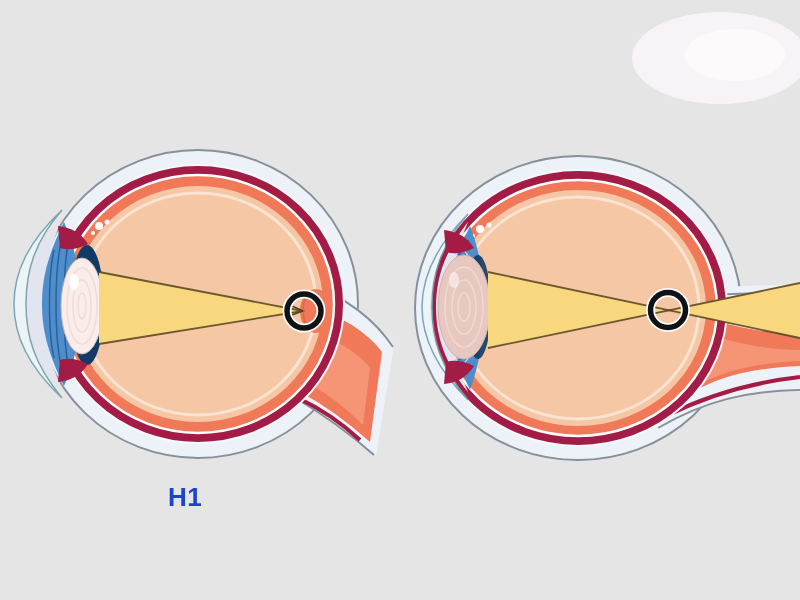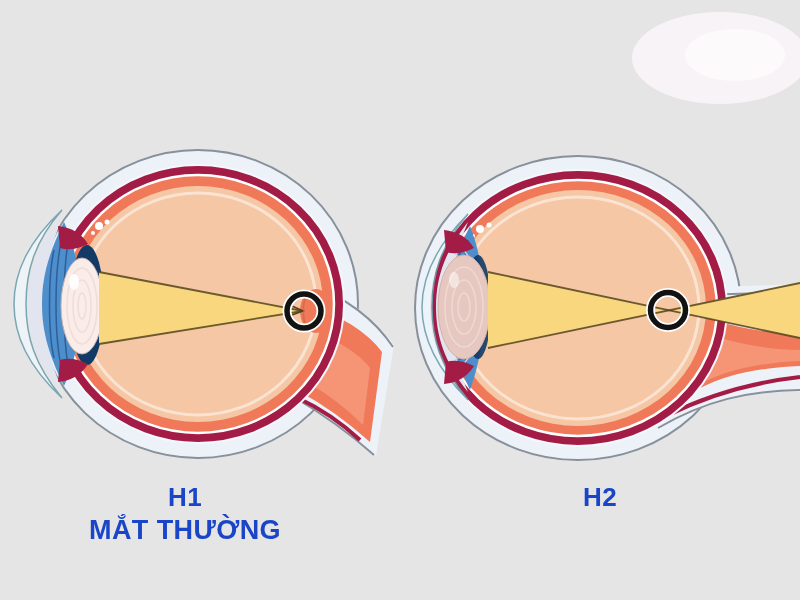--- a/index.html
+++ b/index.html
@@ -109,19 +109,17 @@
     <path d="M 488,272 L 800,338" fill="none" stroke="#54431f" stroke-width="1.8" opacity="0.85"></path>
     <path d="M 488,348 L 800,283" fill="none" stroke="#54431f" stroke-width="1.8" opacity="0.85"></path>
 
     <circle cx="668" cy="310" r="17.5" fill="none" stroke="#ffffff" stroke-width="9"></circle>
     <circle cx="668" cy="310" r="17.5" fill="none" stroke-width="5.5" stroke="#121212"></circle>
   </g>
 </svg>
 
 <div class="caption" style="left:55px;">
   <div class="fig-id">H1</div>
-  <div>MẮT THƯỜNG</div>
 </div>
 <div class="caption" style="left:470px;">
-  <div class="fig-id">H2</div>
 </div>
 
 </div>
 
 </body></html>

